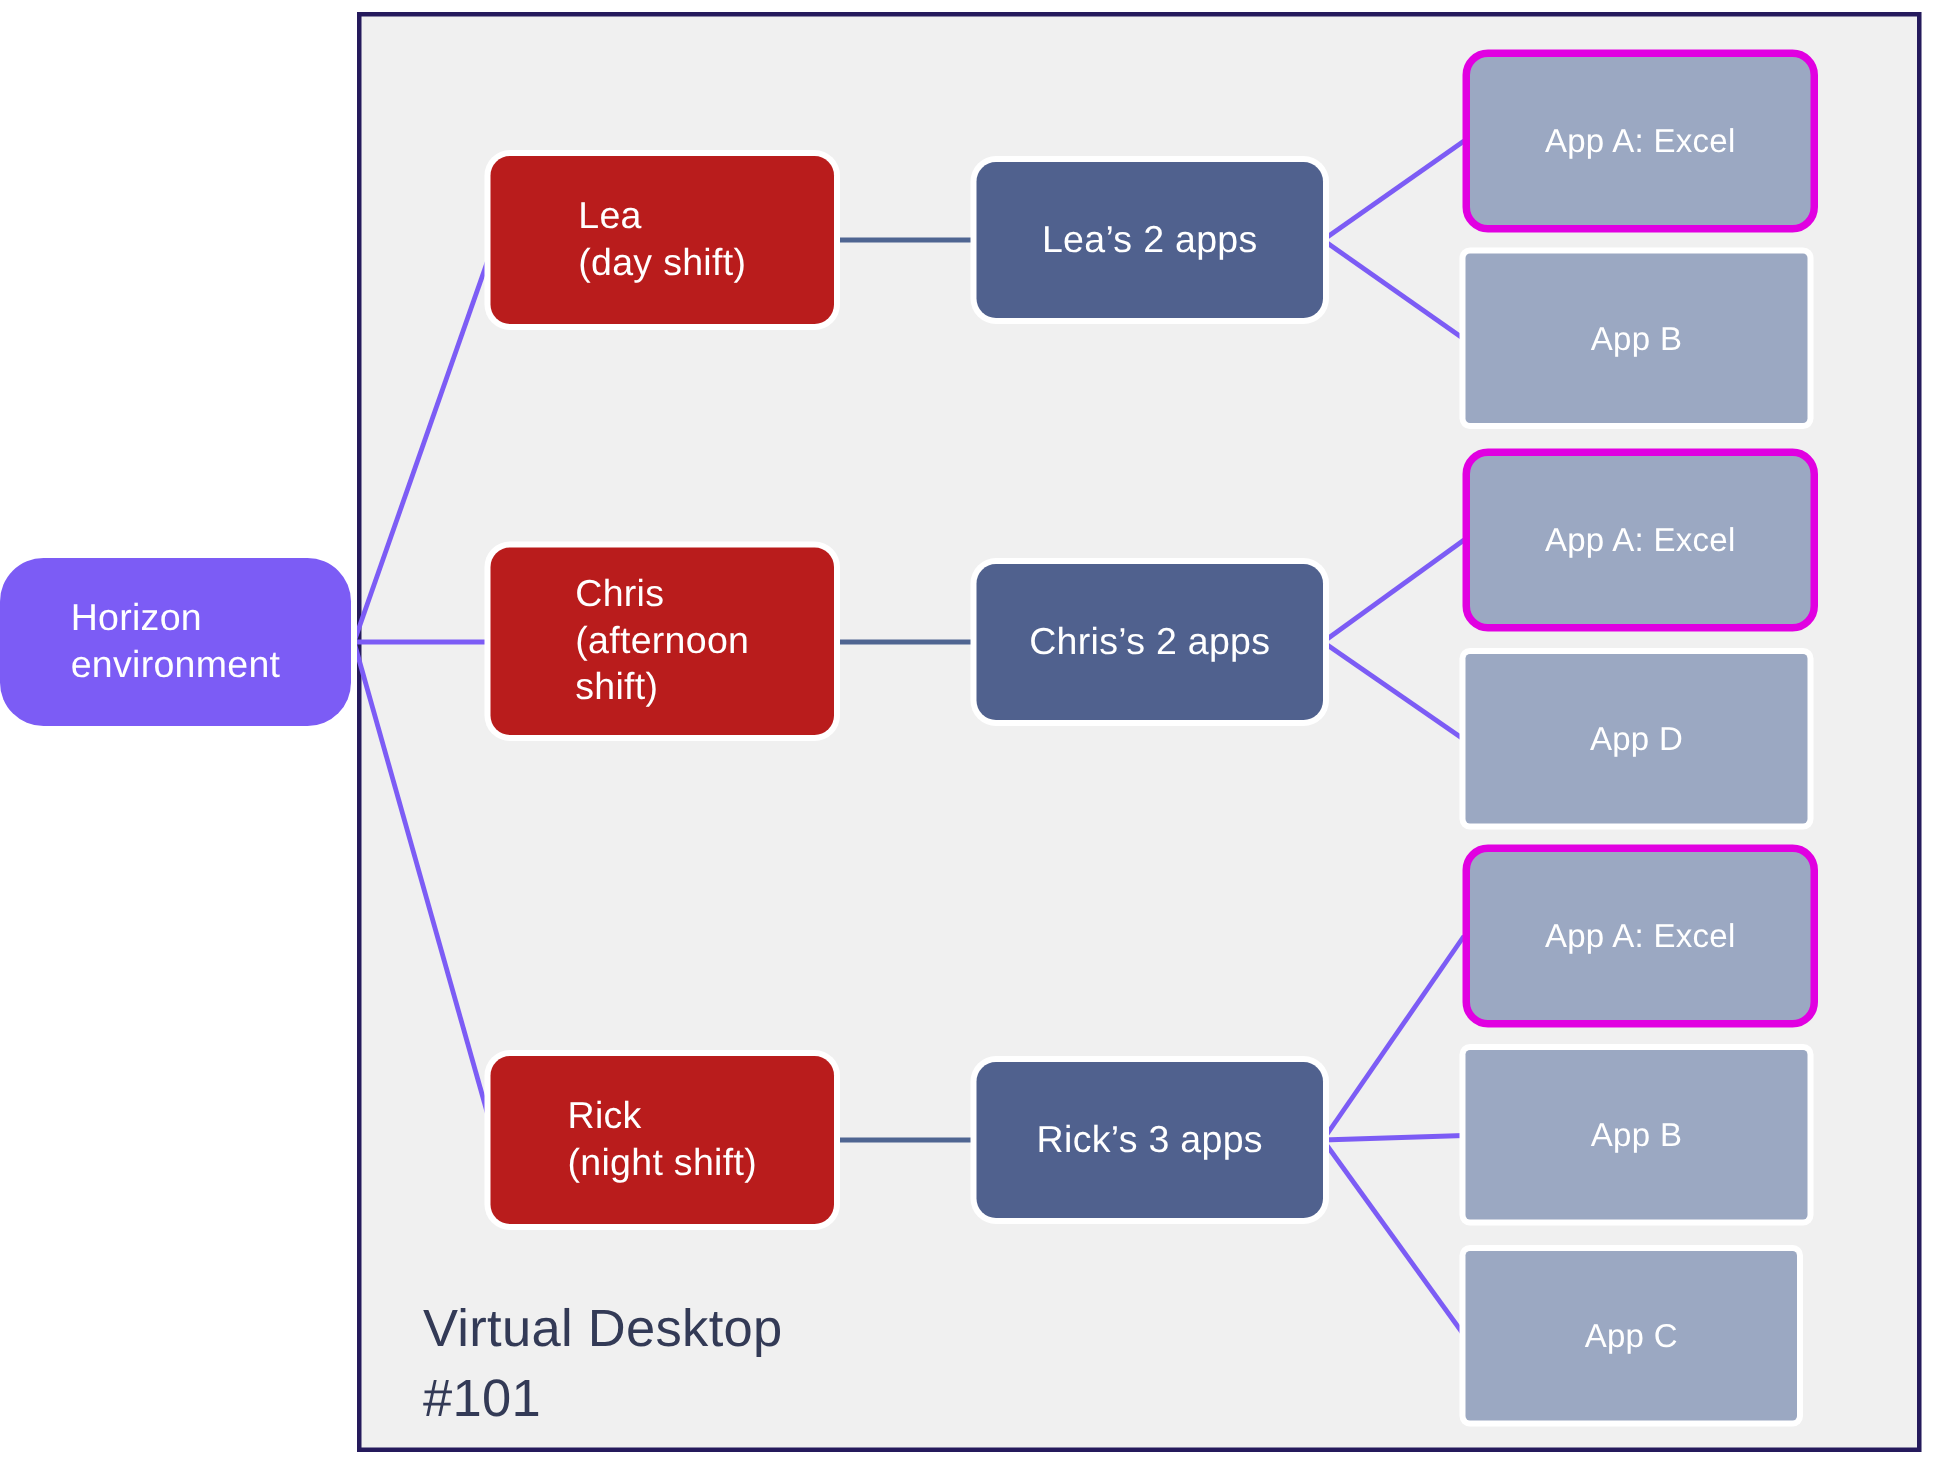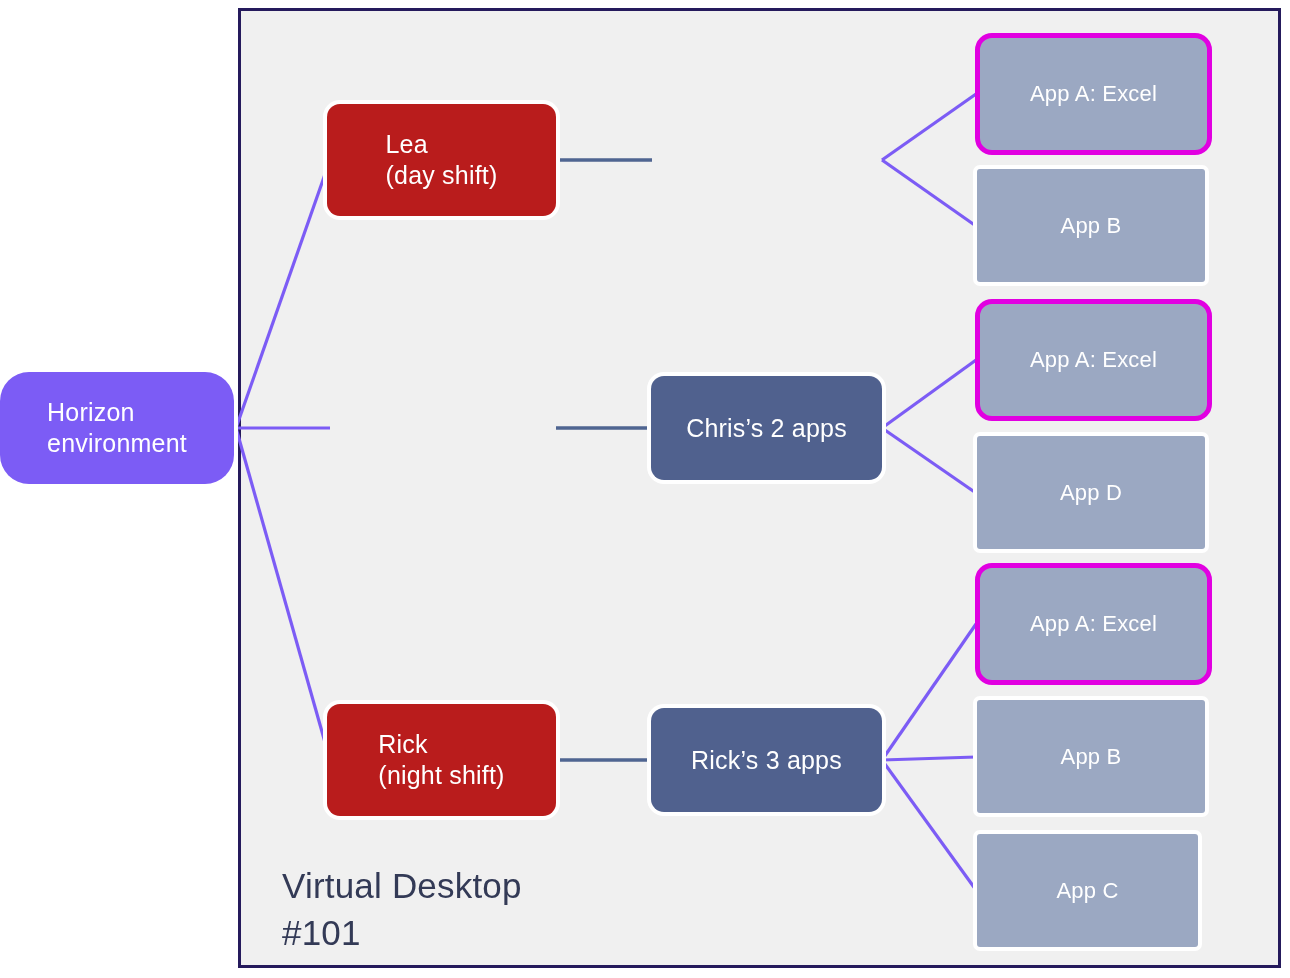--- a/index.html
+++ b/index.html
@@ -134,25 +134,29 @@
       <line x1="882" y1="760" x2="976" y2="890" stroke="#7c5cf5" stroke-width="3.2"></line>
     </g>
   </svg>
 
   <div class="node node-root" style="left:0px; top:372px; width:234px; height:112px;border-radius:29px;">Horizon
 environment</div>
 
   <div class="node node-user" style="left:327px; top:104px; width:229px; height:112px;">Lea
 (day shift)</div>
 
+  <div class="node node-apps" style="left:651px; top:108px; width:231px; height:104px;">Lea’s 2 apps</div>
 
   <div class="node node-app highlighted" style="left:975px; top:33px; width:237px; height:122px;">App A: Excel</div>
 
   <div class="node node-app" style="left:977px; top:169px; width:228px; height:113px;">App B</div>
 
+  <div class="node node-user" style="left:327px; top:365px; width:229px; height:125px;">Chris
+(afternoon
+shift)</div>
 
   <div class="node node-apps" style="left:651px; top:376px; width:231px; height:104px;">Chris’s 2 apps</div>
 
   <div class="node node-app highlighted" style="left:975px; top:299px; width:237px; height:122px;">App A: Excel</div>
 
   <div class="node node-app" style="left:977px; top:436px; width:228px; height:113px;">App D</div>
 
   <div class="node node-user" style="left:327px; top:704px; width:229px; height:112px;">Rick
 (night shift)</div>
 

